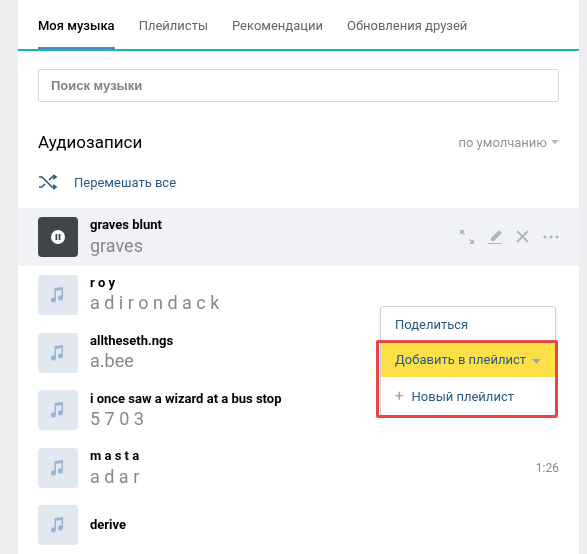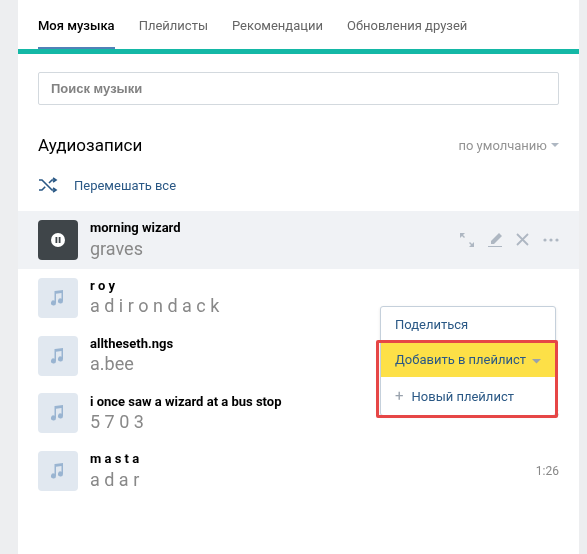--- a/index.html
+++ b/index.html
@@ -12,21 +12,21 @@
     height: 554px;
     overflow: hidden;
   }
   .page {
     background: #fff;
     margin: 0 8px 0 18px;
     min-height: 554px;
   }
   .tabs {
     display: flex;
-    border-bottom: 5px solid #14b8a6;
+    border-bottom: 2px solid #14b8a6;
     padding: 0 20px;
     gap: 24px;
   }
   .tab {
     padding: 18px 0 14px 0;
     cursor: pointer;
     color: #656565;
     border-bottom: 2px solid transparent;
     font-size: 13px;
   }
@@ -213,21 +213,21 @@
 
   <div class="track active-track">
     <div class="cover playing">
       <svg width="14" height="14" viewBox="0 0 14 14">
           <circle cx="7" cy="7" r="7" fill="#fff"></circle>
           <rect x="4.5" y="4" width="1.8" height="6" fill="#3f4549"></rect>
           <rect x="7.7" y="4" width="1.8" height="6" fill="#3f4549"></rect>
         </svg>
     </div>
     <div class="track-meta">
-      <div class="track-title">morning wizard</div>
+      <div class="track-title">graves blunt</div>
       <div class="track-artist">graves</div>
     </div>
     <div class="track-actions">
       <span class="ico">
         <svg width="14" height="14" viewBox="0 0 14 14" fill="#aeb7c2">
             <path d="M0 5V0h5L3 2l2 2-1 1-2-2zM14 9v5H9l2-2-2-2 1-1 2 2z"></path>
           </svg>
       </span>
       <span class="ico">
         <svg width="14" height="14" viewBox="0 0 14 14" fill="#aeb7c2">
@@ -292,20 +292,30 @@
           <path d="M6 2l8-1v11a2.5 2.5 0 11-1.5-2.3V4L7 4.7V14a2.5 2.5 0 11-1.5-2.3V2z"></path>
         </svg>
     </div>
     <div class="track-meta">
       <div class="track-title">m a s t a</div>
       <div class="track-artist">a d a r</div>
     </div>
     <div class="track-time">1:26</div>
   </div>
 
+  <div class="track">
+    <div class="cover">
+      <svg width="18" height="18" viewBox="0 0 18 18" fill="#99b4d1">
+          <path d="M6 2l8-1v11a2.5 2.5 0 11-1.5-2.3V4L7 4.7V14a2.5 2.5 0 11-1.5-2.3V2z"></path>
+        </svg>
+    </div>
+    <div class="track-meta">
+      <div class="track-title">derive</div>
+    </div>
+  </div>
 </div>
 
 <div class="dropdown">
   <div class="dropdown-item">
     <span>Поделиться</span>
   </div>
   <div class="dropdown-item hl">
     <span>Добавить в плейлист</span>
     <span class="chev">
       <svg width="9" height="5" viewBox="0 0 9 5" fill="#99a2ad">

